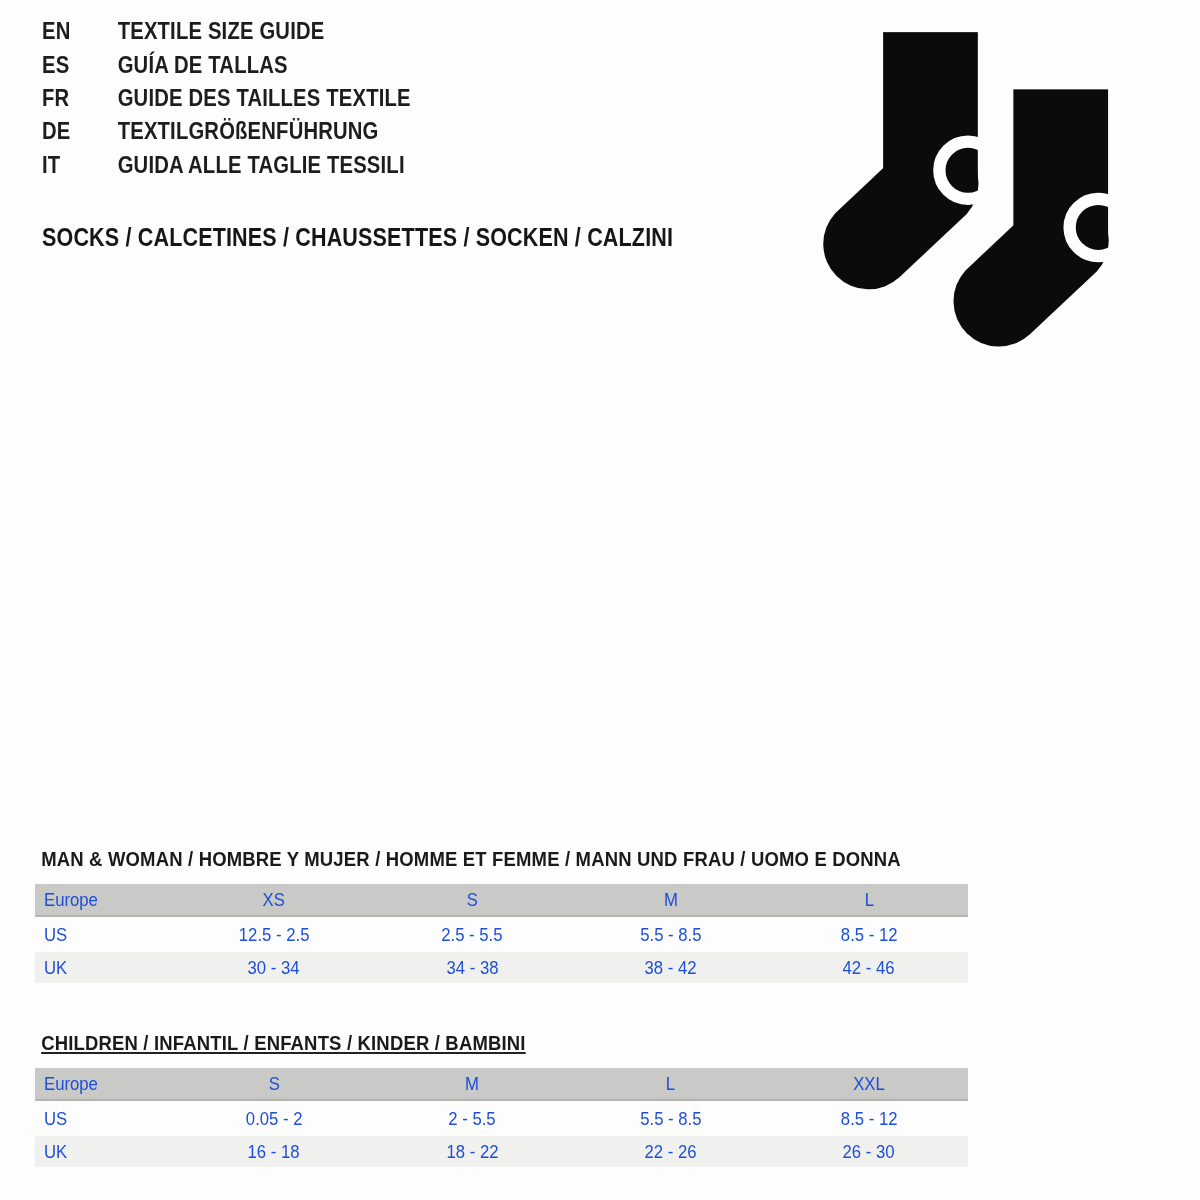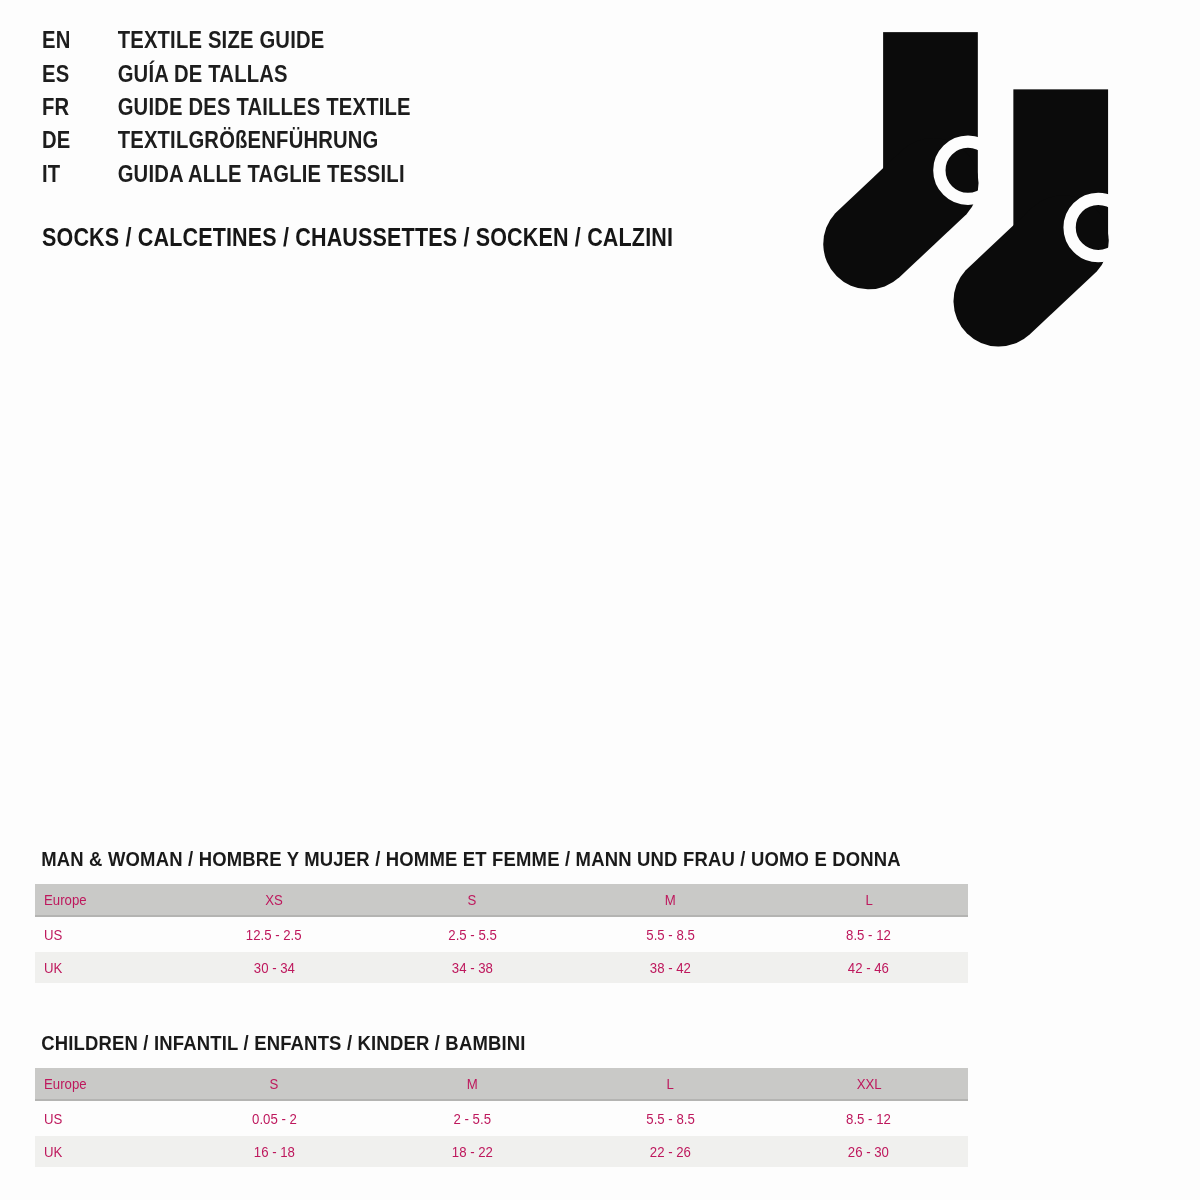--- a/index.html
+++ b/index.html
@@ -1,49 +1,49 @@
 <!DOCTYPE html>
 <html><head>
 <meta charset="utf-8">
 <style>
   html,body{margin:0;padding:0;background:#ffffff;}
   .canvas{
     position:relative;width:1200px;height:1200px;background:#fdfdfd;
     font-family:"Liberation Sans",sans-serif;color:#222;overflow:hidden;
   }
   
-  .lang-block{position:absolute;left:42px;top:24px;}
+  .lang-block{position:absolute;left:42px;top:15px;}
   .lang-row{
     display:flex;height:33.4px;align-items:center;
     font-size:23px;font-weight:700;letter-spacing:.2px;color:#1d1d1d;
     transform:scaleX(.88);transform-origin:0 50%;white-space:nowrap;
   }
   .lang-code{width:86px;flex:none;}
   
   .category-title{
     position:absolute;left:42px;top:224px;
     font-size:25px;font-weight:700;line-height:26px;color:#161616;
     transform:scaleX(.86);transform-origin:0 50%;white-space:nowrap;letter-spacing:.2px;
   }
   
   .socks-icon{position:absolute;left:818px;top:32px;}
   
   .table-block{position:absolute;left:35px;width:933px;}
   .t1{top:847px;}
-  .t2{top:1031px;}
+  .t2{top:1031px;text-decoration:underline;}
   .table-title{
     font-size:21px;font-weight:700;line-height:24px;color:#1a1a1a;
     padding-left:7px;margin-bottom:13px;
     transform:scaleX(.88);transform-origin:0 50%;white-space:nowrap;letter-spacing:.2px;
   }
   .trow{display:flex;height:31px;align-items:center;margin-bottom:2px;}
   .thead{background:#c9c9c7;border-bottom:2px solid #b4b4b2;color:#3c3c3c;}
   .rowa{background:transparent;}
   .rowb{background:#f0f0ee;align-items:center;}
-  .cell{width:21.25%;flex:none;text-align:center;font-size:15px;color:#be185d;}
+  .cell{width:21.25%;flex:none;text-align:center;font-size:19px;color:#1d4ed8;}
   .cell.first{width:15%;text-align:left;padding-left:9px;box-sizing:border-box;}
   .cell > span{display:inline-block;transform:scaleX(.88);transform-origin:50% 50%;white-space:nowrap;}
   .cell.first > span{transform-origin:0 50%;}
 </style>
 </head>
 <body>
 
 <div class="canvas">
 
   <div class="lang-block">

